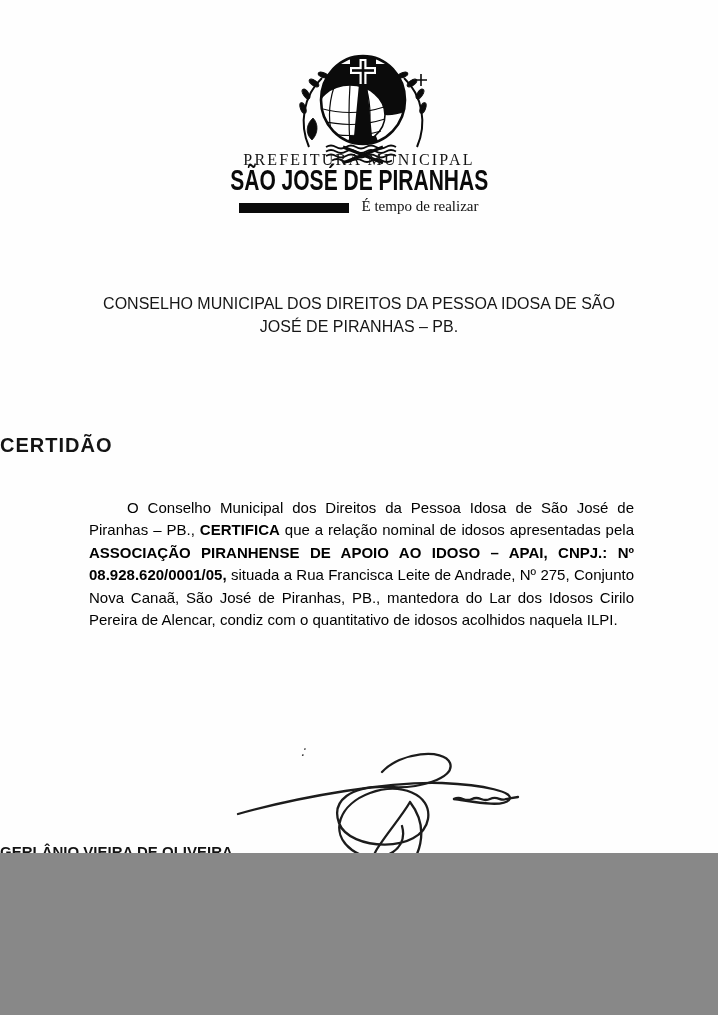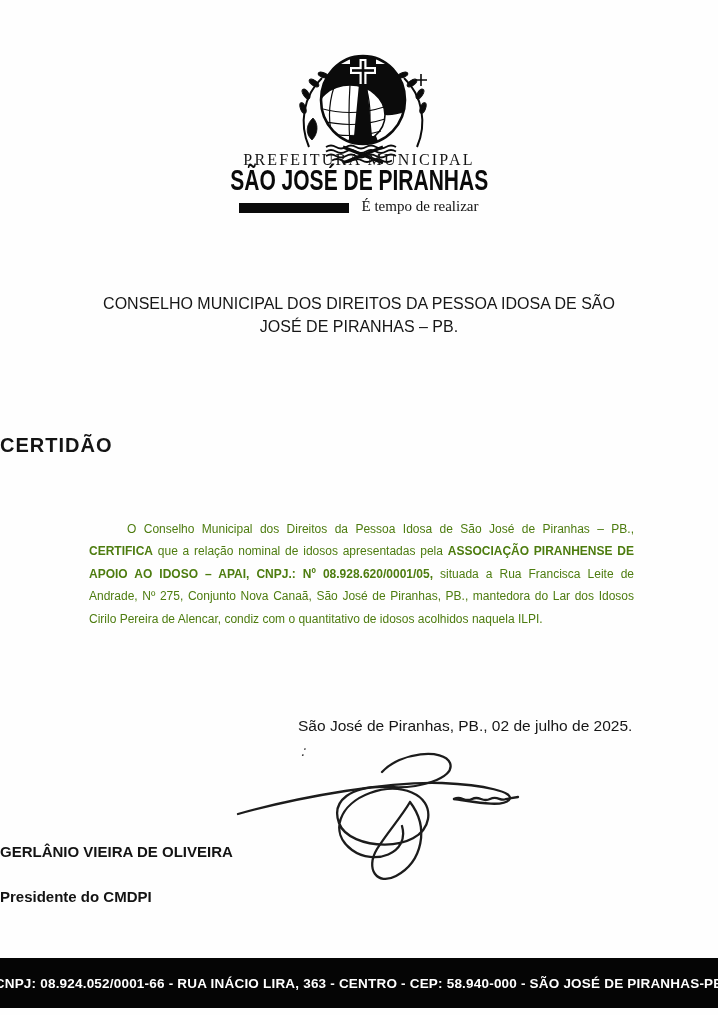--- a/index.html
+++ b/index.html
@@ -1,18 +1,18 @@
 <!DOCTYPE html>
 <html><head>
 <meta charset="utf-8">
 <style>
   html,body{margin:0;padding:0;background:#888;}
   .page{
     position:relative;
-    width:718px;height:1015px;
+    width:718px;height:853px;
     margin:0 auto;
     background:#fefefe;
     font-family:"Liberation Sans", sans-serif;
     color:#1a1a1a;
     overflow:hidden;
   }
   
   .crest{position:absolute;left:288px;top:52px;width:150px;height:112px;}
   .lh-org{
     position:absolute;top:151px;left:0;right:0;text-align:center;
@@ -37,23 +37,23 @@
     position:absolute;top:292px;left:89px;right:89px;
     text-align:center;font-weight:normal;font-size:16px;line-height:23px;
     color:#161616;
   }
   .doc-heading{
     position:absolute;top:434px;left:0;right:0;
     font-weight:bold;font-size:20px;letter-spacing:1px;color:#141414;
   }
   
   .body-par{
-    position:absolute;top:506px;left:89px;width:545px;
-    font-size:12px;line-height:22.4px;text-align:justify;
-    text-indent:38px;color:#4d7c0f;
+    position:absolute;top:482px;left:89px;width:545px;
+    font-size:15px;line-height:22.4px;text-align:justify;
+    text-indent:38px;color:#000000;
   }
   .body-par .b{font-weight:bold;}
   .date-line{
     position:absolute;top:717px;left:298px;
     font-size:15.5px;color:#161616;white-space:nowrap;
   }
   .stray-mark{
     position:absolute;top:742px;left:302px;font-size:15px;
     font-style:italic;color:#222;transform:rotate(8deg);
   }
@@ -147,21 +147,20 @@
     <span class="slogan-bar"></span>
     <span class="slogan-text">É tempo de realizar</span>
   </div>
 
   <div class="council-title">CONSELHO MUNICIPAL DOS DIREITOS DA PESSOA IDOSA DE SÃO JOSÉ DE PIRANHAS – PB.</div>
 
   <div class="doc-heading">CERTIDÃO</div>
 
   <p class="body-par"><span>O Conselho Municipal dos Direitos da Pessoa Idosa de São José de Piranhas – PB., </span><span class="b">CERTIFICA</span><span> que a relação nominal de idosos apresentadas pela </span><span class="b">ASSOCIAÇÃO PIRANHENSE DE APOIO AO IDOSO – APAI, CNPJ.: Nº 08.928.620/0001/05,</span><span> situada a Rua Francisca Leite de Andrade, Nº 275, Conjunto Nova Canaã, São José de Piranhas, PB., mantedora do Lar dos Idosos Cirilo Pereira de Alencar, condiz com o quantitativo de idosos acolhidos naquela ILPI.</span></p>
 
-  <div class="date-line">São José de Piranhas, PB., 02 de julho de 2025.</div>
   <div class="stray-mark">:</div>
 
   <svg class="sig-svg" viewBox="0 0 290 138" aria-hidden="true">
     <g fill="none" stroke="#1c1c1c" stroke-width="2.3" stroke-linecap="round">
       <path d="M150,24 C168,4 212,0 218,15 C224,31 184,41 158,39 C118,37 99,53 107,75 C117,103 190,106 196,71 C200,46 168,34 138,45 C108,56 96,84 120,102 C142,118 178,106 170,78"></path>
       <path d="M6,66 C70,48 160,33 210,35 C252,37 284,44 277,52 C270,60 238,53 222,51"></path>
       <path d="M222,51 c8,-4 10,4 18,0 c8,-4 10,4 18,0 c8,-4 10,3 16,0 l12,-2"></path>
       <path d="M178,54 C198,80 190,114 164,128 C145,138 133,121 145,101 C155,85 170,68 178,54"></path>
     </g>
   </svg>

